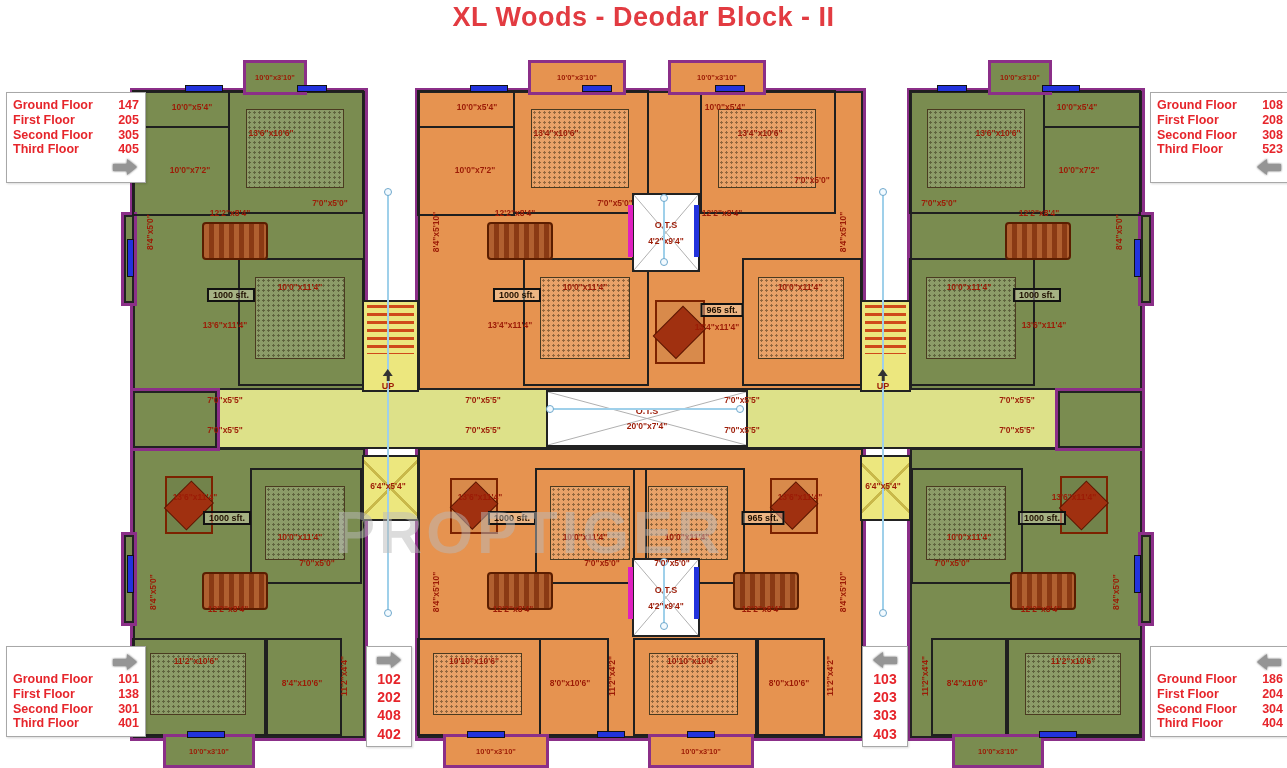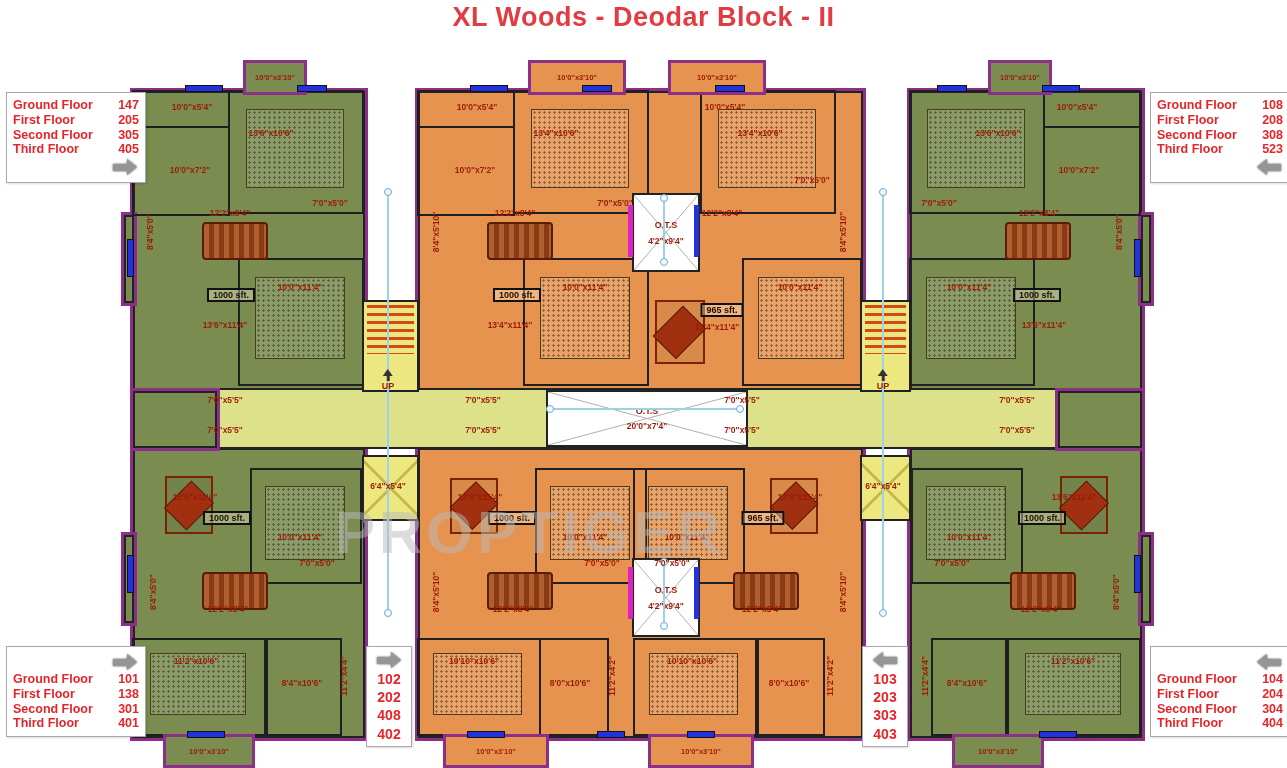--- a/index.html
+++ b/index.html
@@ -432,21 +432,21 @@
     </div>
   <div class="legend-box" style="left:1150px;top:646px;">
       <div class="legend-arrow">
         <span class="blk-arrow left">
           <span class="ba-head"></span>
           <span class="ba-shaft"></span>
         </span>
       </div>
       <div class="legend-row">
         <div class="lg-floor">Ground Floor</div>
-        <div class="lg-num">104</div>
+        <div class="lg-num">186</div>
       </div>
       <div class="legend-row">
         <div class="lg-floor">First Floor</div>
         <div class="lg-num">204</div>
       </div>
       <div class="legend-row">
         <div class="lg-floor">Second Floor</div>
         <div class="lg-num">304</div>
       </div>
       <div class="legend-row">

